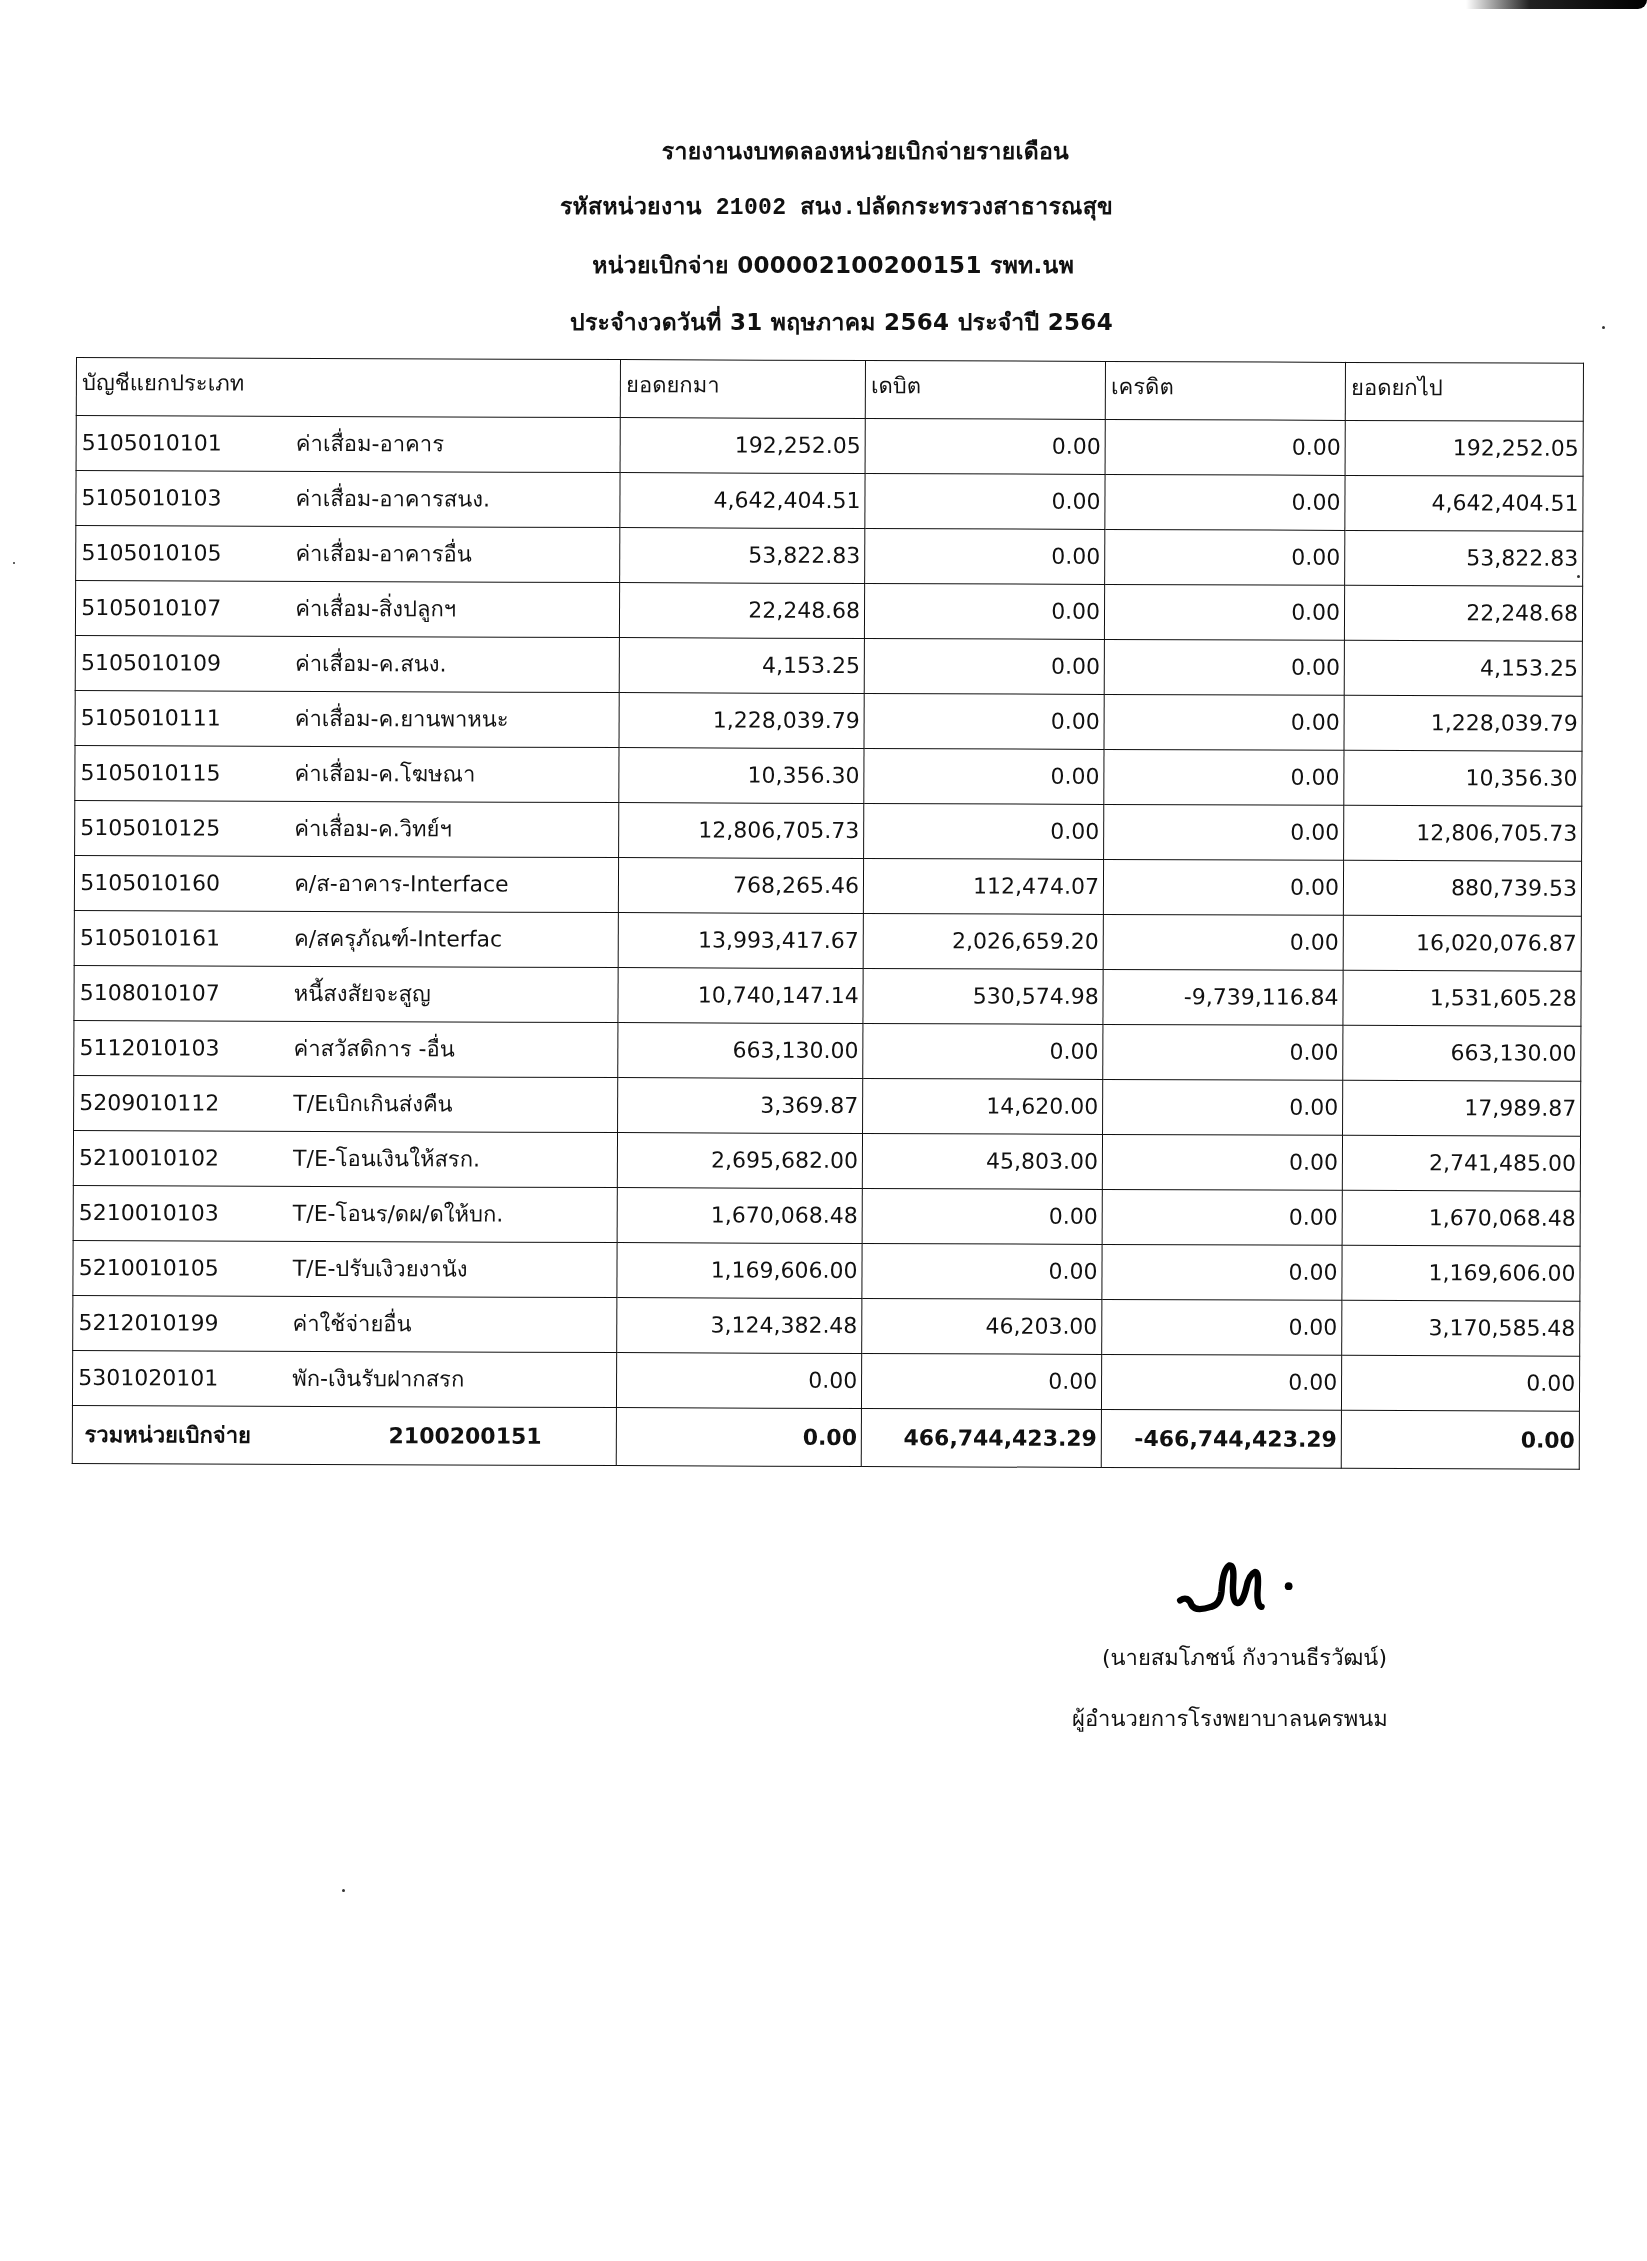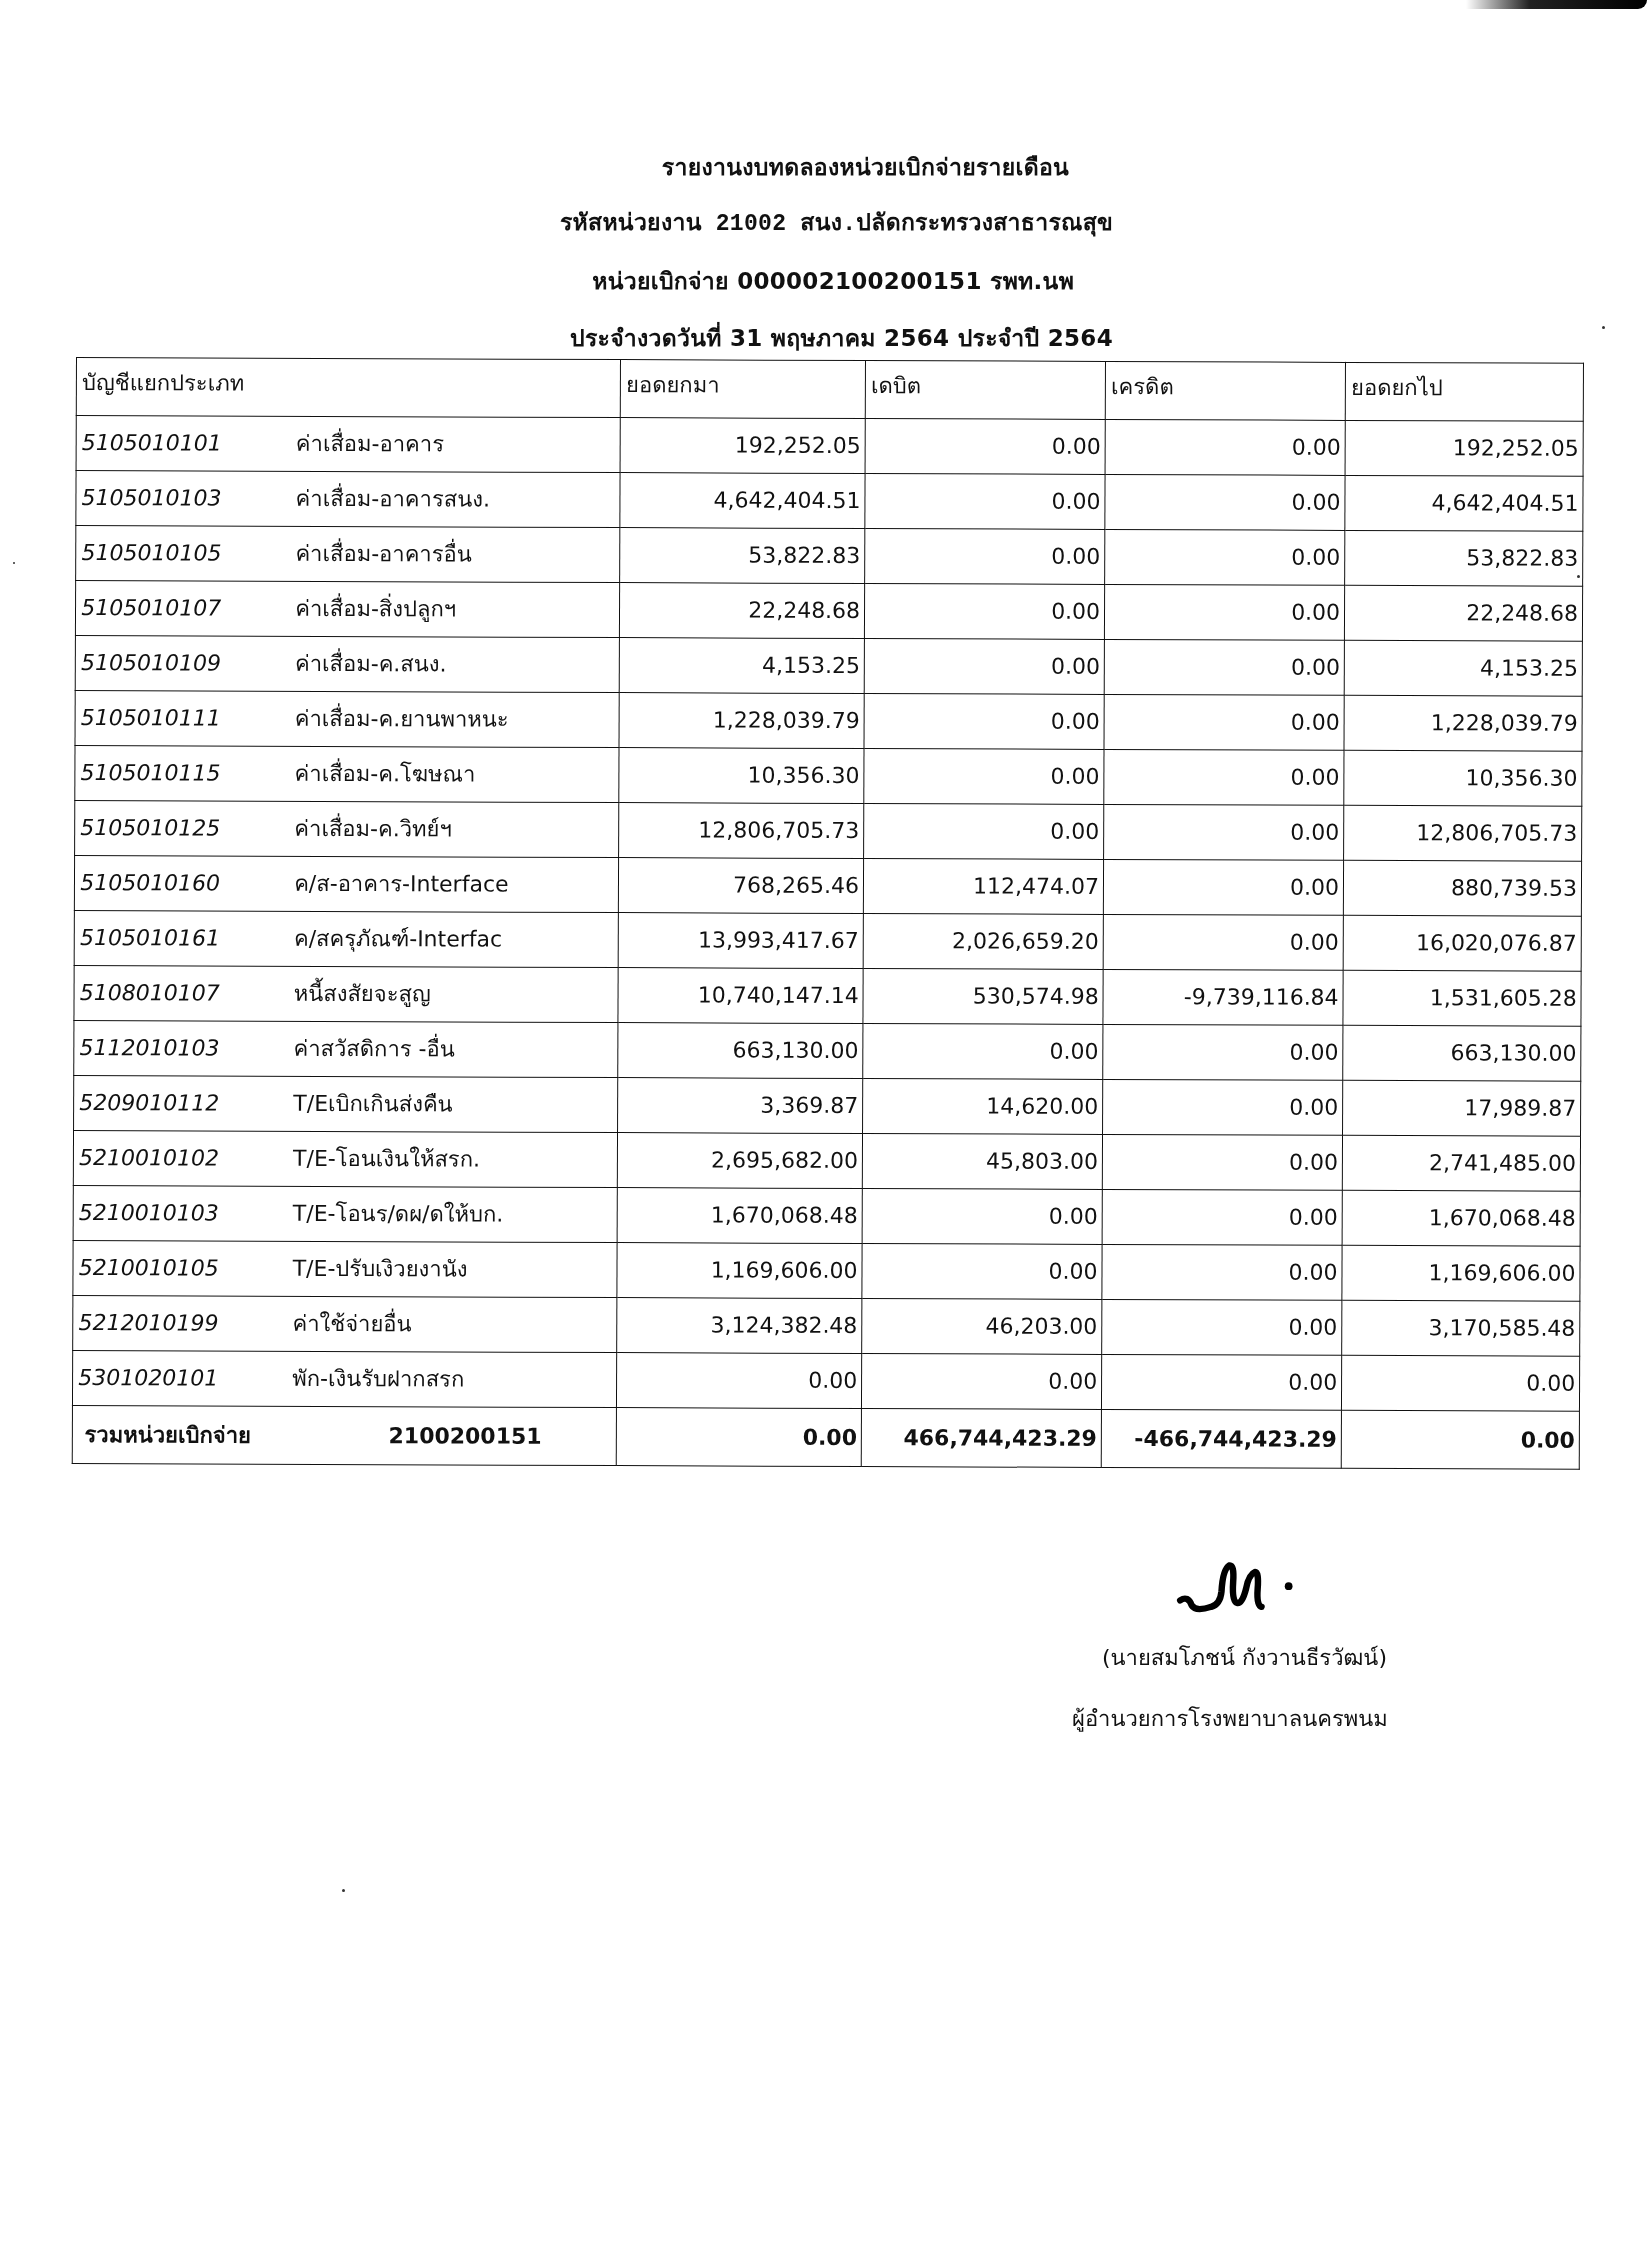--- a/index.html
+++ b/index.html
@@ -6,21 +6,21 @@
   body {
     width: 1647px; height: 2261px; position: relative; overflow: hidden;
     font-family: "DejaVu Sans", sans-serif; color: #111111;
   }
   .scan-mark-top {
     position: absolute; left: 1466px; top: 0; width: 181px; height: 9px;
     background: linear-gradient(90deg, rgba(0,0,0,0) 0%, #222 35%, #000 100%);
     border-bottom-right-radius: 19.4px;
   }
   .header-block {
-    position: absolute; left: 0; top: 139px; width: 1647px; text-align: center;
+    position: absolute; left: 0; top: 123px; width: 1647px; text-align: center;
   }
   .header-line {
     font-size: 23px; font-weight: bold; height: 57px; line-height: 57px;
     letter-spacing: 0.3px;
   }
   .header-line.l1 { margin-left: 84px; }
   .header-line.l2 { margin-left: 26px; font-family: Liberation Mono, monospace; }
   .header-line.l3 { margin-left: 19.4px; }
   .header-line.l4 { margin-left: 8px; padding-left: 28px; }
 
@@ -34,21 +34,21 @@
     border: 1.9px solid #111;
     font-size: 22px; font-weight: normal;
     height: 54px; padding: 0 5.2px;
     vertical-align: middle;
     font-family: "DejaVu Sans", sans-serif;
     white-space: nowrap; overflow: hidden;
   }
   table.ledger th { text-align: left; vertical-align: top; padding-top: 6.5px; height: 50px; }
   table.ledger td.num { text-align: right; padding-right: 3.9px; }
   table.ledger td.acct { text-align: left; }
-  .code { display: inline-block; width: 174px; font-style: italic; }
+  .code { display: inline-block; width: 174px; }
   .acct-name { display: inline-block; margin-left: 40px; }
   tr.total td { font-weight: bold; height: 57px; }
   tr.total .total-label { display: inline-block; width: 304px; padding-left: 6.5px; }
 
   .signature-block {
     position: absolute; left: 1046px; top: 1550px; width: 452px;
   }
   .signature {
     position: absolute; left: 129px; top: 0; width: 155px; height: 71px;
   }

